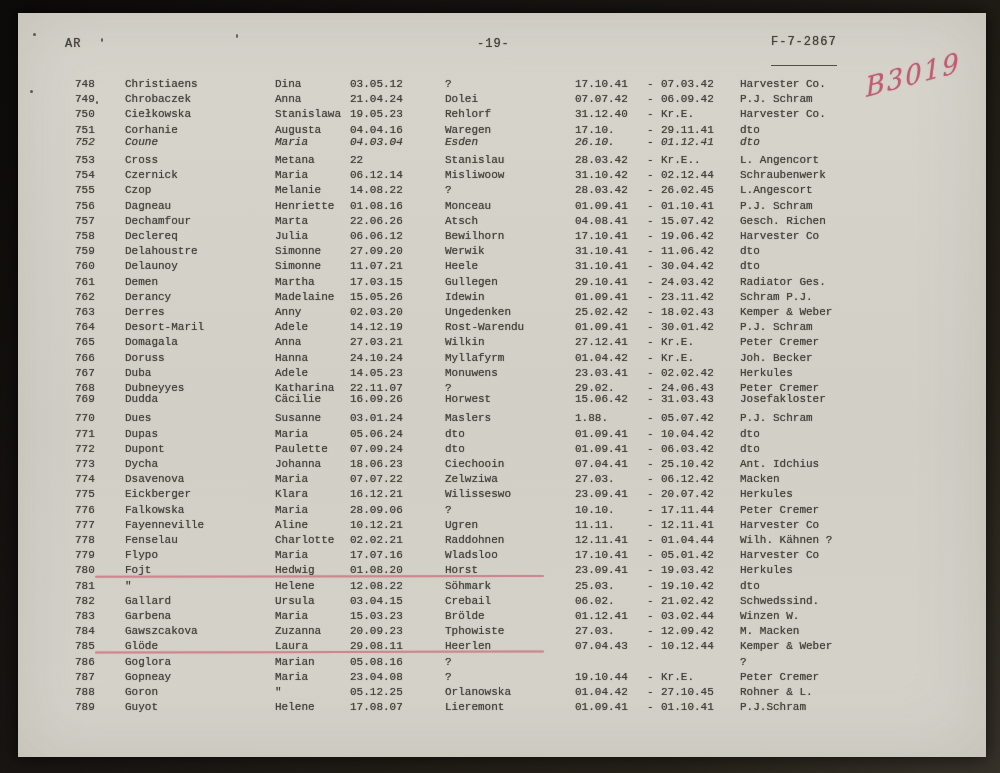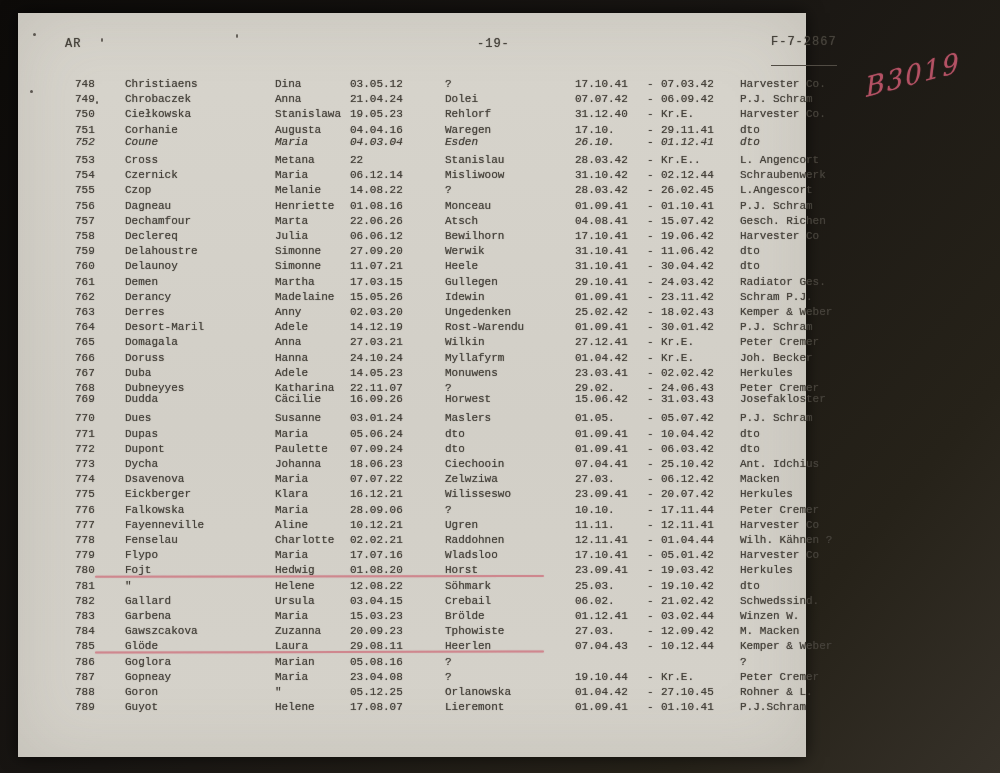--- a/index.html
+++ b/index.html
@@ -2,21 +2,21 @@
 <html><head>
 <meta charset="utf-8">
 <style>
   html,body{margin:0;padding:0}
   body{
     position:relative;width:1000px;height:773px;overflow:hidden;
     background:linear-gradient(130deg,#0d0b09 0%,#191613 45%,#262219 80%,#363129 100%);
     font-family:"Liberation Mono","DejaVu Sans Mono",monospace;
   }
   #paper{
-    position:absolute;left:18px;top:13px;width:788px;height:744px;
+    position:absolute;left:18px;top:13px;width:968px;height:744px;
     background:linear-gradient(180deg,#d7d4cc 0%,#d2cfc7 55%,#d5d2ca 100%);
     box-shadow:0 0 16px rgba(0,0,0,.65), inset 0 0 70px rgba(118,112,98,.18);
   }
   .hdr{
     position:absolute;font-size:12px;color:#46423b;letter-spacing:1px;
     text-shadow:0 0 1px rgba(70,66,58,.8);white-space:pre;
   }
   #hdr-left{left:47px;top:24px}
   #hdr-page{left:459px;top:24px}
   #hdr-ref{left:753px;top:22px;border-bottom:1.5px solid #514c44;padding-bottom:16px}
@@ -301,21 +301,21 @@
         <span class="c-dash">-</span>
         <span class="c-to">31.03.43</span>
         <span class="c-firm">Josefakloster</span>
       </div>
       <div class="row" style="top: 399.4px; transform: translateY(0px);">
         <span class="c-no">770</span>
         <span class="c-surname">Dues</span>
         <span class="c-first">Susanne</span>
         <span class="c-birth">03.01.24</span>
         <span class="c-place">Maslers</span>
-        <span class="c-from">01.05.</span>
+        <span class="c-from">1.88.</span>
         <span class="c-dash">-</span>
         <span class="c-to">05.07.42</span>
         <span class="c-firm">P.J. Schram</span>
       </div>
       <div class="row" style="top: 414.6px; transform: translateY(0.4px);">
         <span class="c-no">771</span>
         <span class="c-surname">Dupas</span>
         <span class="c-first">Maria</span>
         <span class="c-birth">05.06.24</span>
         <span class="c-place">dto</span>

